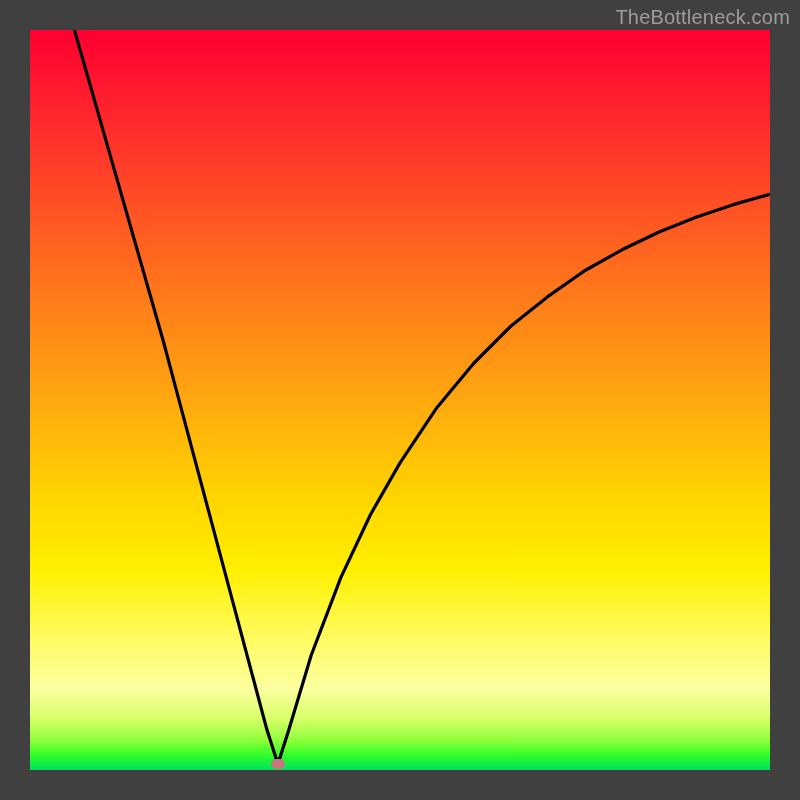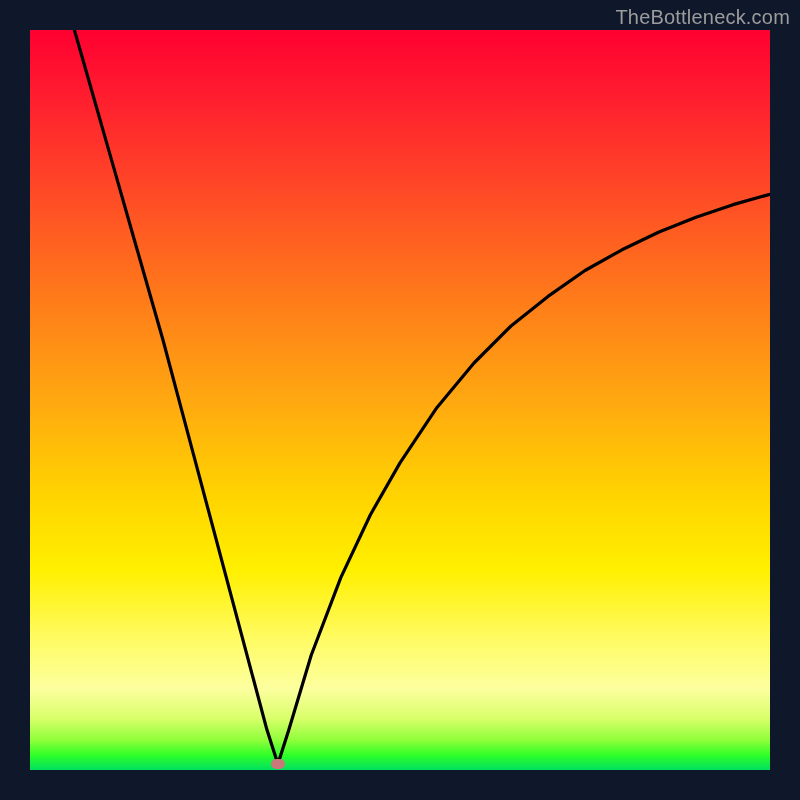--- a/index.html
+++ b/index.html
@@ -8,21 +8,21 @@
     width: 800px;
     height: 800px;
     background: #000;
     overflow: hidden;
     font-family: Arial, Helvetica, sans-serif;
   }
   .frame {
     position: relative;
     width: 800px;
     height: 800px;
-    background: #0f172a;
+    background: #404040;
   }
   .plot-area {
     position: absolute;
     left: 30px;
     top: 30px;
     width: 740px;
     height: 740px;
     
     background: linear-gradient(
       to bottom,

